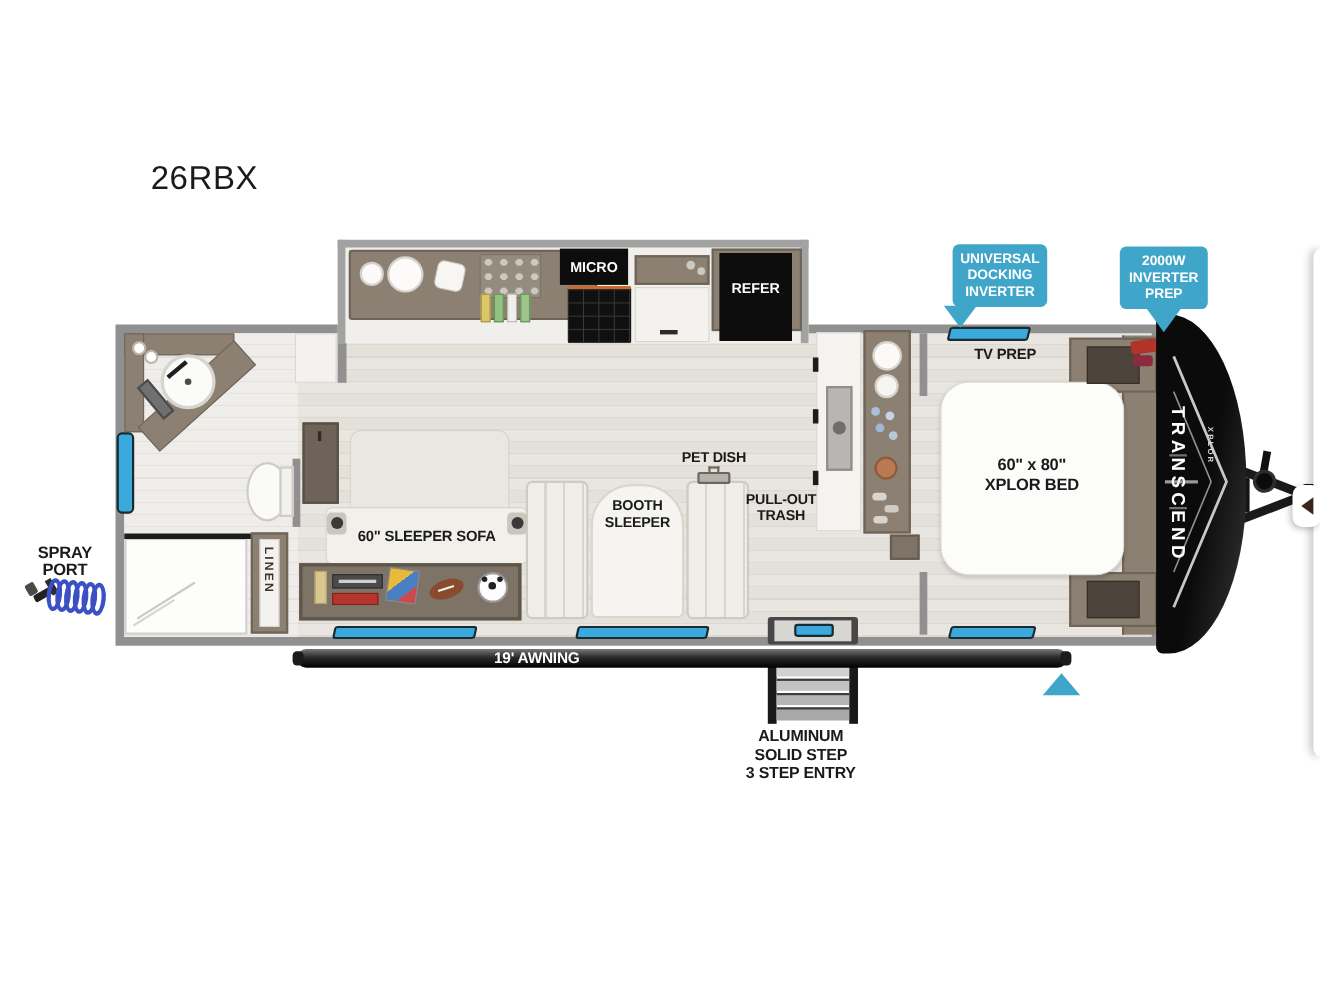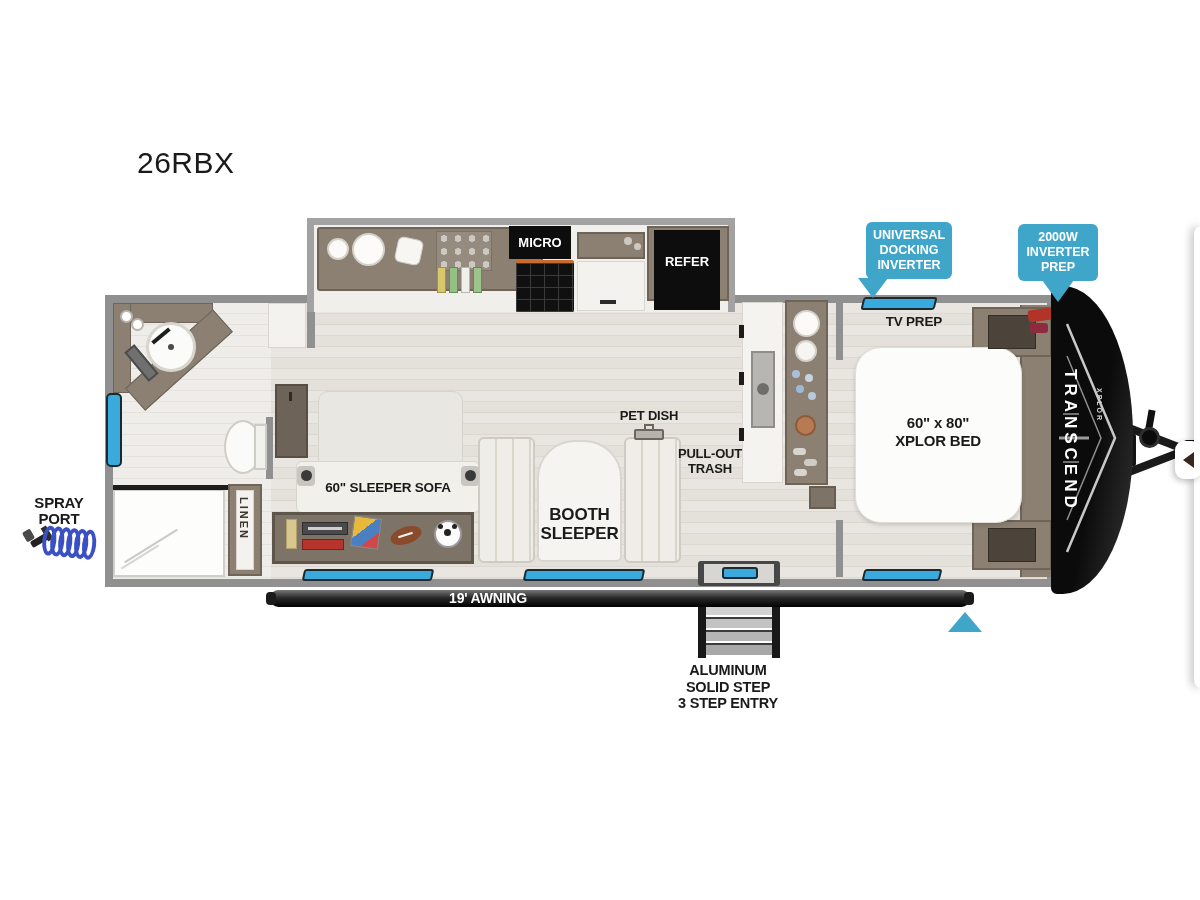--- a/index.html
+++ b/index.html
@@ -133,21 +133,21 @@
   <div class="abs" style="left:390px; top:527px; width:32px; height:17px; background:#8a4b2c; border-radius:50%; transform:rotate(-18deg); z-index:6;"></div>
   <div class="abs" style="left:398px; top:534px; width:15px; height:2px; background:#f2f2f2; transform:rotate(-18deg); z-index:7;"></div>
   <div class="circle" style="left:434px; top:520px; width:28px; height:28px; background:#fdfdfd; border:2px solid #9a9a9a; z-index:6;"></div>
   <div class="circle" style="left:444px; top:529px; width:7px; height:7px; background:#222; z-index:7;"></div>
   <div class="circle" style="left:438px; top:524px; width:5px; height:5px; background:#222; z-index:7;"></div>
   <div class="circle" style="left:452px; top:524px; width:5px; height:5px; background:#222; z-index:7;"></div>
 
   <div class="bench" style="left:478px; top:437px; width:57px; height:126px;"></div>
   <div class="bench" style="left:624px; top:437px; width:57px; height:126px;"></div>
   <div class="table" style="left:537px; top:440px; width:85px; height:122px;"></div>
-  <div class="lbl" style="left:537px; top:505px; width:85px; font-size:17px;">
+  <div class="lbl" style="left:537px; top:453px; width:85px; font-size:13px;">
     <span>BOOTH</span>
     <span>SLEEPER</span>
   </div>
 
   <div class="lbl" style="left:613px; top:409px; width:72px; font-size:13px;">PET DISH</div>
   <div class="abs" style="left:634px; top:429px; width:30px; height:11px; background:#b7b3ac; border:2px solid #6b675f; border-radius:2px; z-index:6;"></div>
   <div class="abs" style="left:644px; top:424px; width:10px; height:5px; border:2px solid #6b675f; border-bottom:none; z-index:6;"></div>
   <div class="lbl" style="left:677px; top:447px; width:66px; font-size:13px;">
     <span>PULL-OUT</span>
     <span>TRASH</span>

